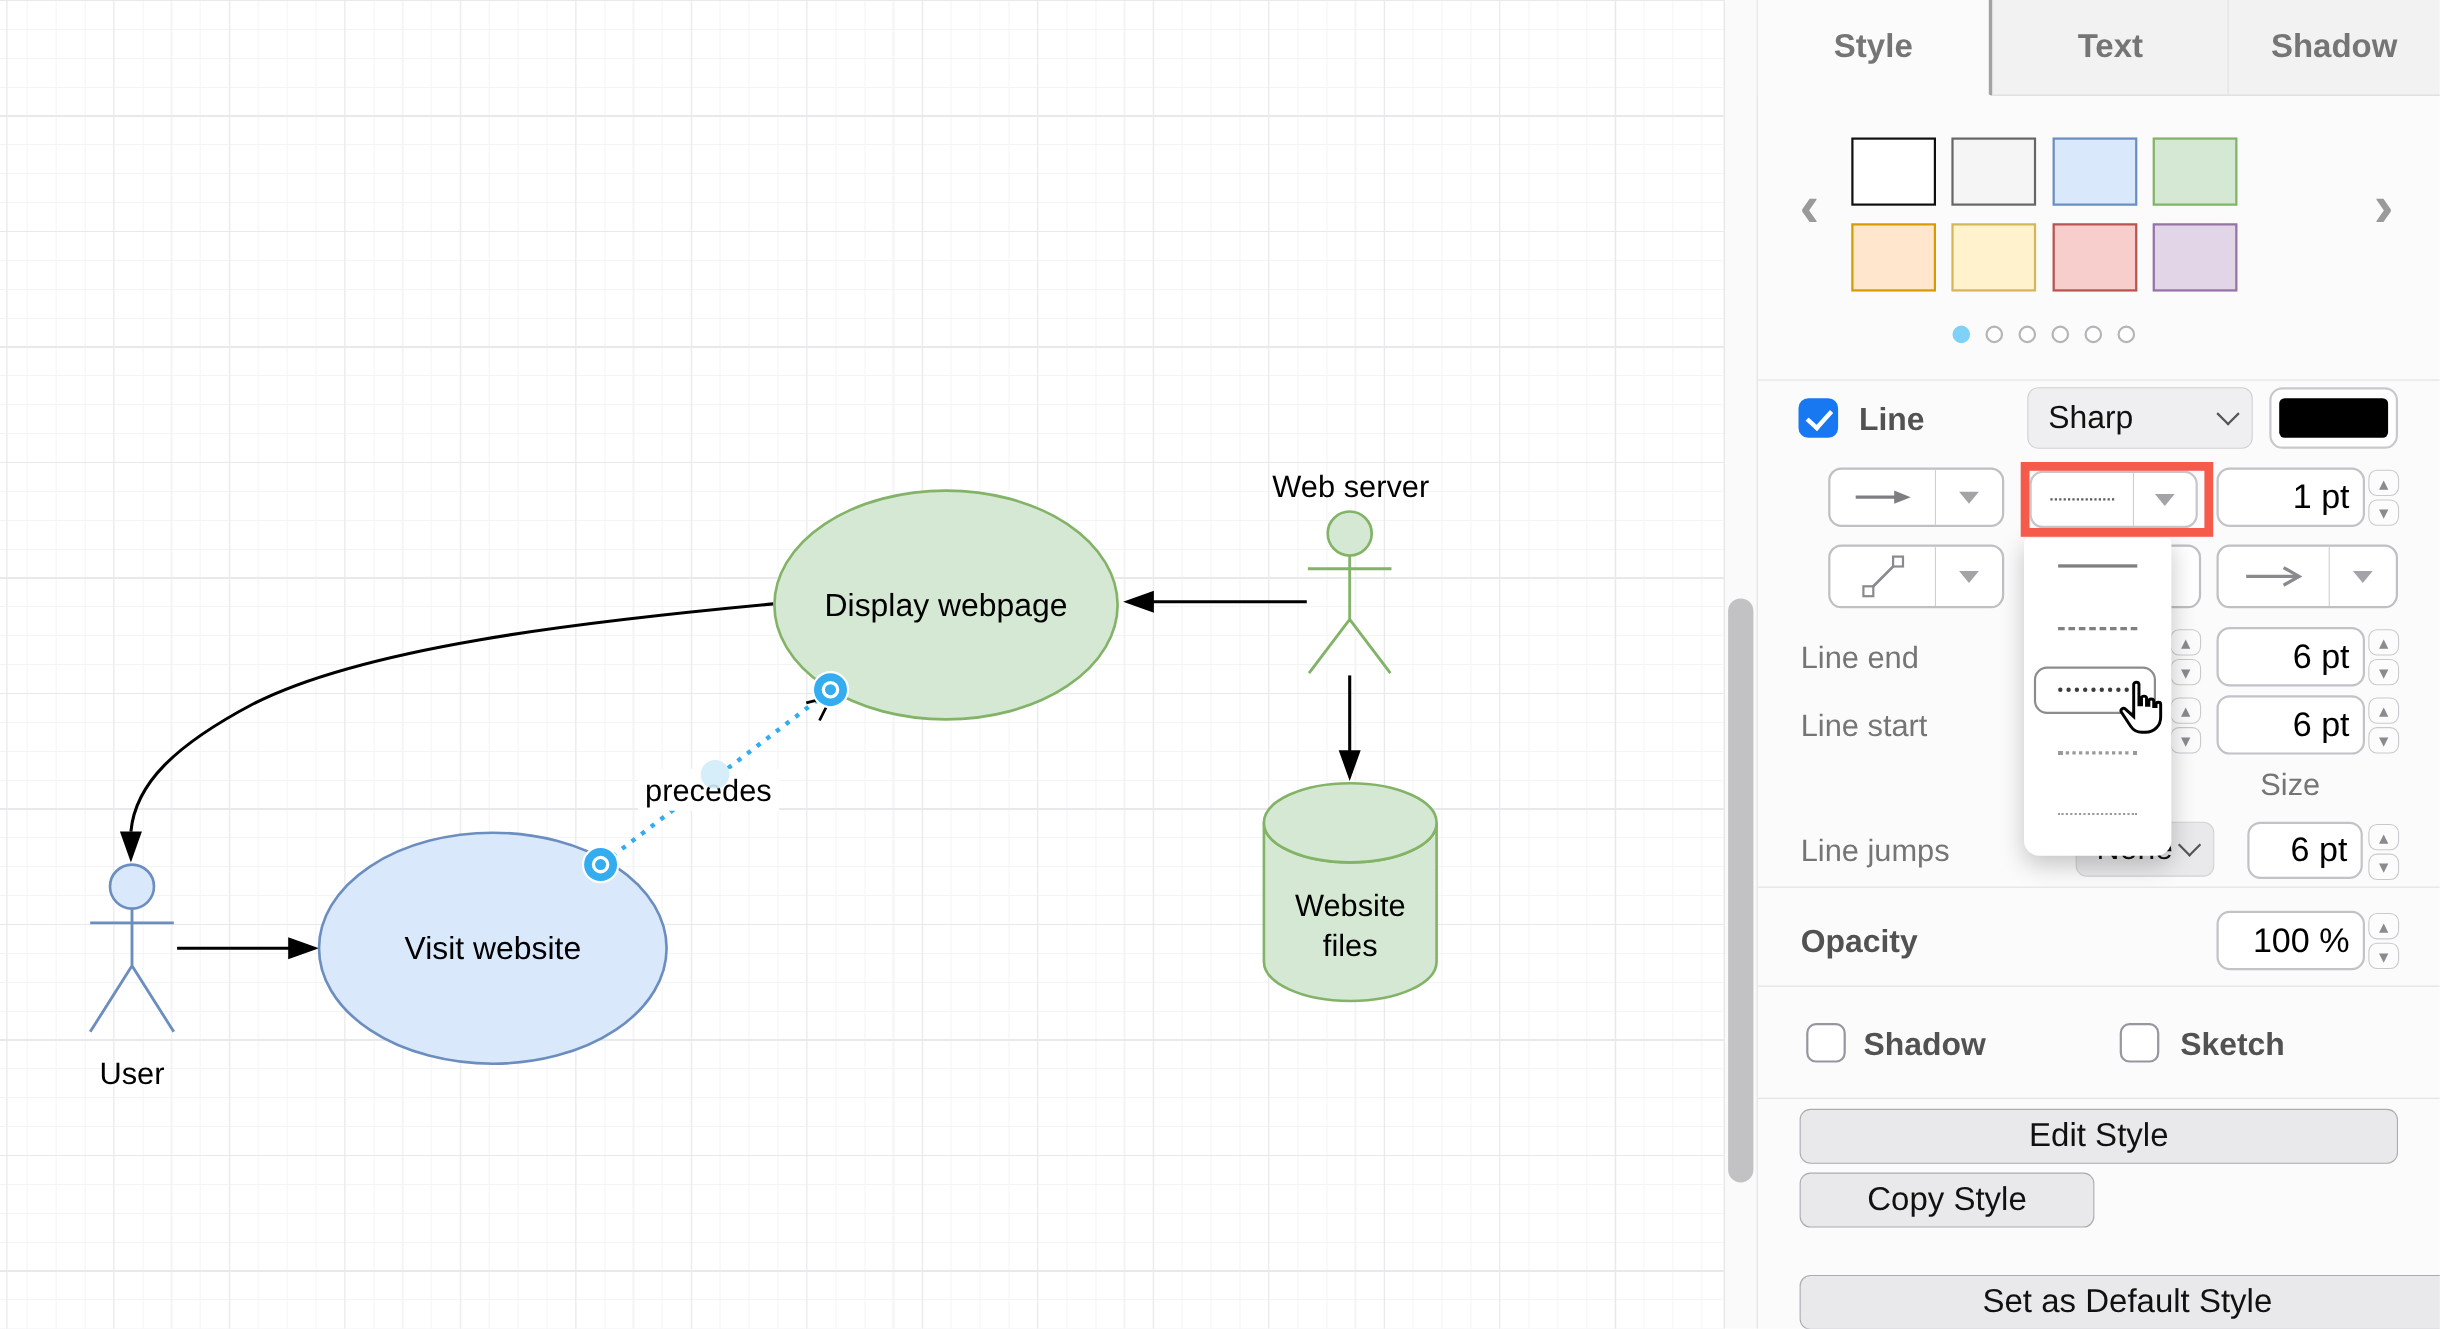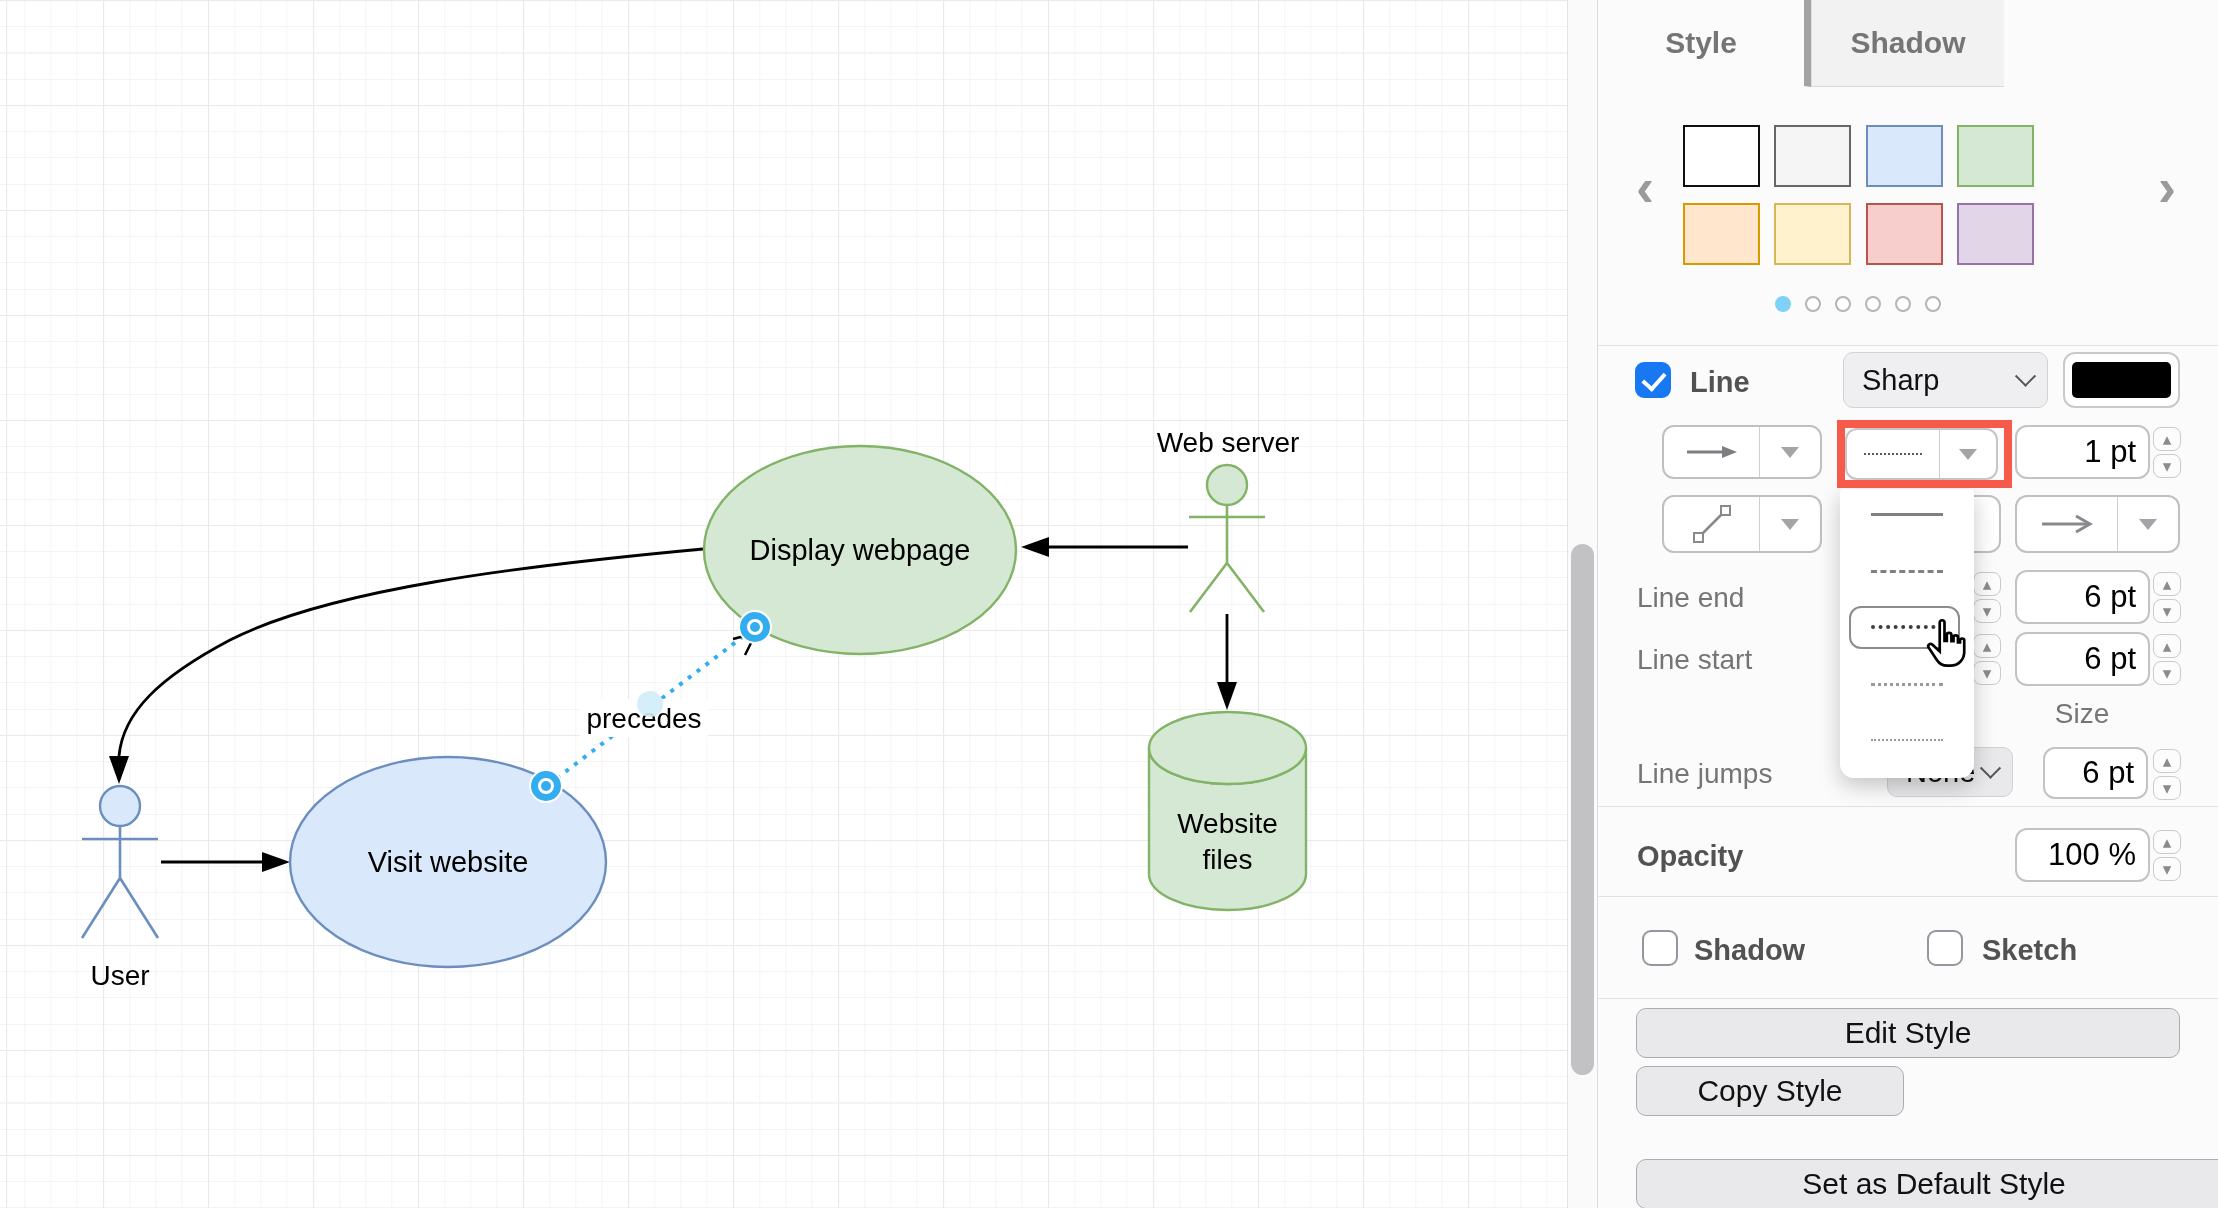--- a/index.html
+++ b/index.html
@@ -28,21 +28,21 @@
   
   #vscroll{position:absolute;left:1567px;top:0;width:31px;height:1208px;background:#fafafa;
            border-left:1px solid #e3e3e5;border-right:1px solid #dcdcde;box-sizing:border-box;}
   #vscroll .thumb{position:absolute;left:3px;top:544px;width:23px;height:531px;background:#c2c2c4;border-radius:12px;}
   
   #panel{position:absolute;left:1598px;top:0;width:620px;height:1208px;background:#fbfbfc;}
   #tabbar{position:absolute;left:0;top:0;width:620px;height:87px;display:flex;}
   .tab{box-sizing:border-box;height:87px;display:flex;align-items:center;justify-content:center;
        font-size:30px;font-weight:bold;color:#757575;background:#f2f2f3;
        border-bottom:1px solid #d9d9db;cursor:default;}
-  .tab.active{background:#fbfbfc;border-bottom:1px solid transparent;border-left:1px solid #dadadc;border-right:7px solid #a3a3a3;}
+  .tab.active{background:#fbfbfc;border-bottom:1px solid transparent;border-left:1px solid #dadadc;border-right:3px solid #a3a3a3;}
   .tab.t0{width:213px;border-left:none;}
   .tab.t1{width:214px;border-left:1px solid #dfdfe1;}
   .tab.t2{width:193px;border-left:1px solid #dfdfe1;}
   .divider{position:absolute;left:0;width:620px;height:0;border-top:1px solid #e2e2e4;}
   .carousel-arrow{position:absolute;font-size:54px;color:#9a9a9a;font-weight:bold;line-height:1;top:160px;}
   .swatch{position:absolute;width:77px;height:62px;box-sizing:border-box;border:2px solid #999;background:#fff;}
   .dot{position:absolute;top:296px;width:16px;height:16px;border-radius:50%;box-sizing:border-box;border:2px solid #b5b5b9;background:#fff;}
   .dot.active{background:var(--dot-active);border-color:var(--dot-active);}
   .plabel{position:absolute;font-size:28px;color:#757575;white-space:nowrap;}
   .plabel.bold{font-weight:bold;color:#525252;font-size:29px;}
@@ -156,20 +156,21 @@
 </div>
 
 <div id="vscroll">
   <div class="thumb"></div>
 </div>
 
 <div id="panel">
 
   <div id="tabbar">
     <div class="tab t0 active">Style</div>
+    <div class="tab t1">Text</div>
     <div class="tab t2">Shadow</div>
   </div>
 
   <div class="carousel-arrow" style="left:38px;">‹</div>
   <div class="carousel-arrow" style="left:560px;">›</div>
 
   <div class="swatch" style="left: 85px; top: 125px; background: rgb(255, 255, 255); border-color: rgb(15, 15, 15);"></div>
   <div class="swatch" style="left: 176px; top: 125px; background: rgb(245, 245, 245); border-color: rgb(102, 102, 102);"></div>
   <div class="swatch" style="left: 268px; top: 125px; background: rgb(218, 232, 252); border-color: rgb(108, 142, 191);"></div>
   <div class="swatch" style="left: 359px; top: 125px; background: rgb(213, 232, 212); border-color: rgb(130, 179, 102);"></div>

